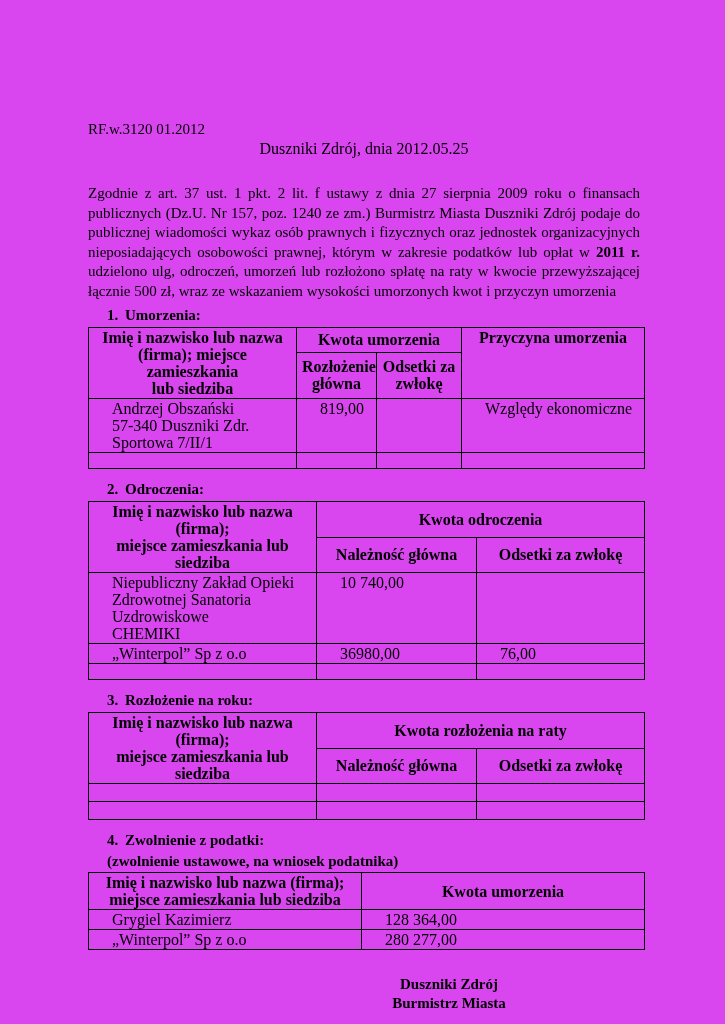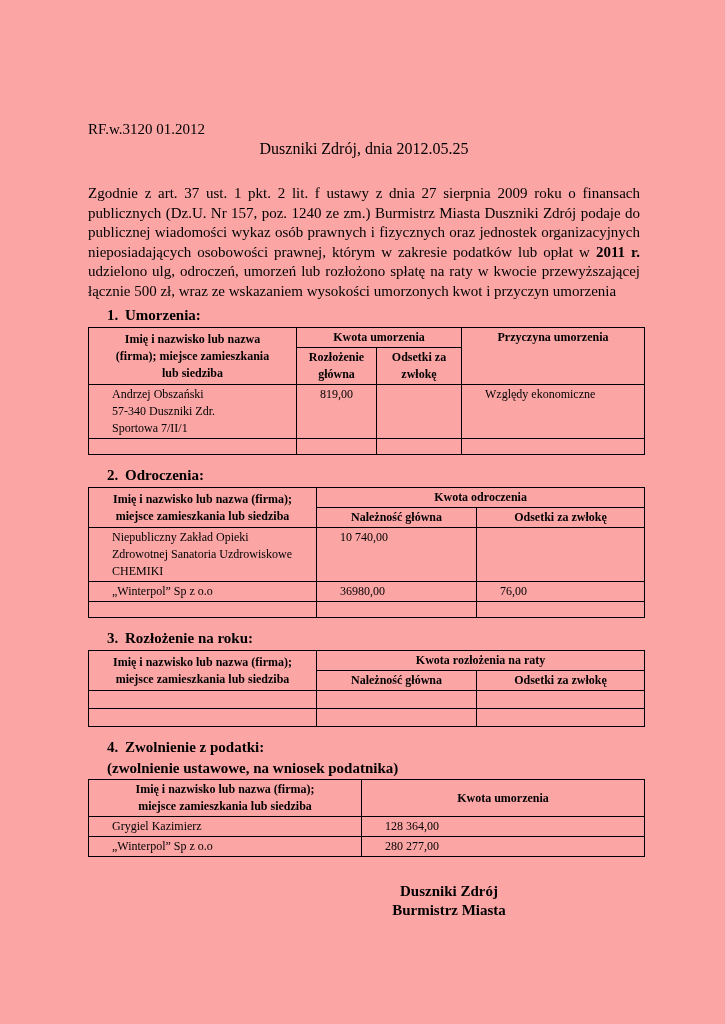--- a/index.html
+++ b/index.html
@@ -6,21 +6,21 @@
   body {
     width: 725px; height: 1024px;
     background: #ffffff;
     color: #000000;
     font-family: "Liberation Serif", serif;
   }
   .page {
     position: relative;
     width: 725px; height: 1024px;
     overflow: hidden;
-    background: #fca5a5;
+    background: #d946ef;
   }
   .content {
     padding: 120px 85px 0 88px; 
     width: 552px;
   }
   .ref-line {
     font-size: 15px; line-height: 19px;
     text-align: left;
   }
   .date-line {
@@ -42,21 +42,21 @@
   .sec-head .num { width: 18px; flex: 0 0 18px; }
   .sec-sub {
     margin: 0 0 2px 19px;
     font-size: 15px; line-height: 18px;
     font-weight: bold;
   }
   table.doc-table {
     border-collapse: collapse;
     table-layout: fixed;
     width: 556px;
-    font-size: 12px;
+    font-size: 16px;
   }
   .doc-table th, .doc-table td {
     border: 1px solid #000000;
     padding: 1px 5px;
     line-height: 17px;
     white-space: pre-line;
     overflow: hidden;
   }
   .doc-table th {
     font-weight: bold;

